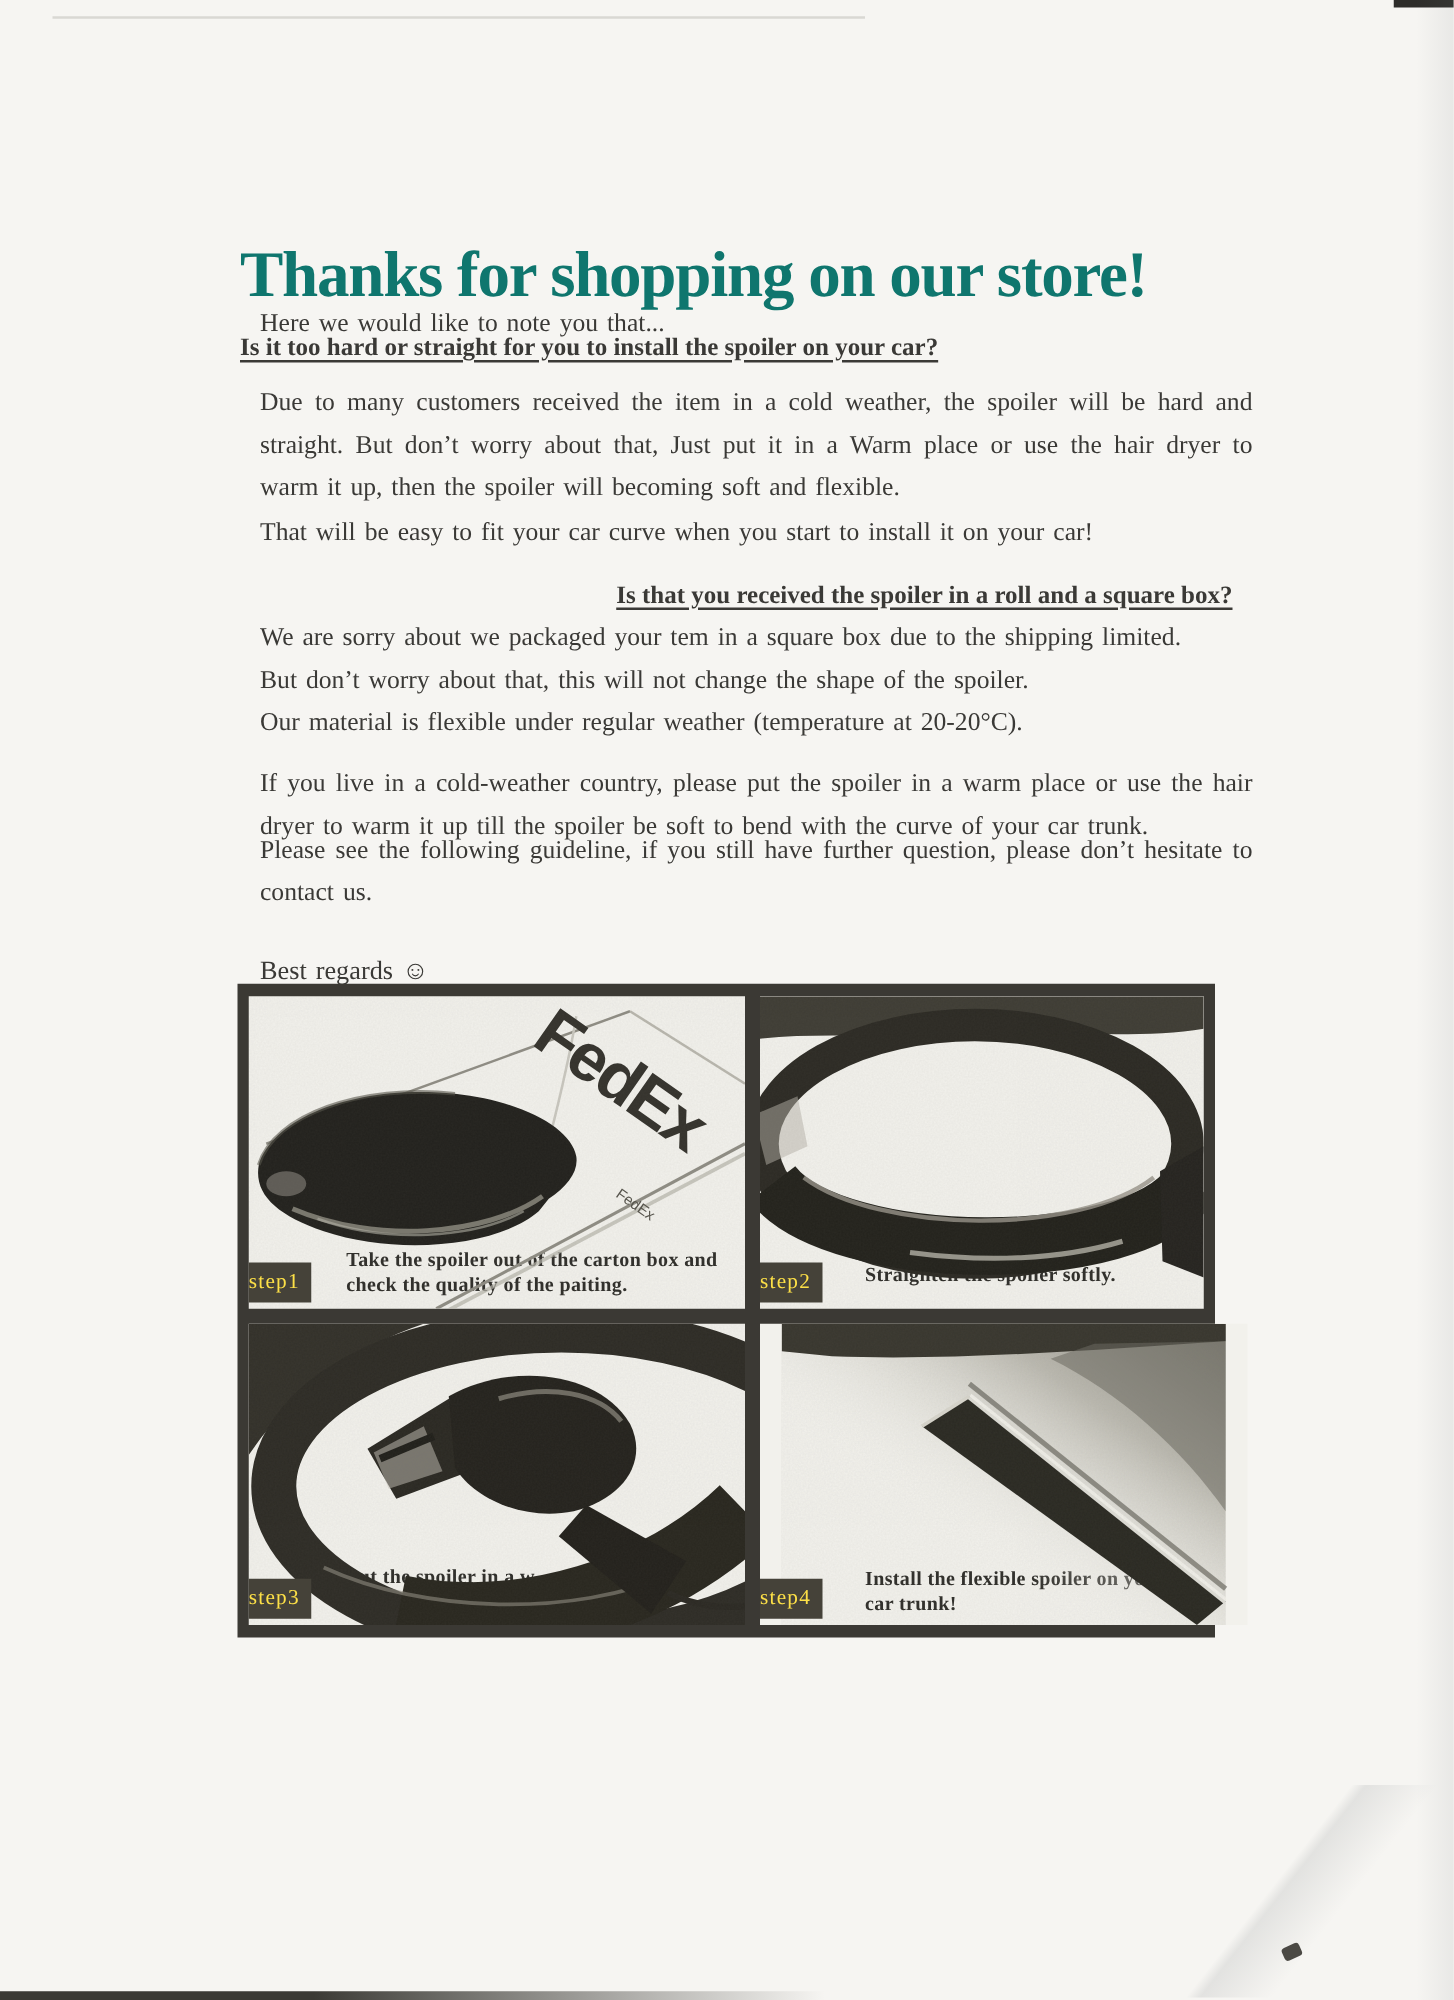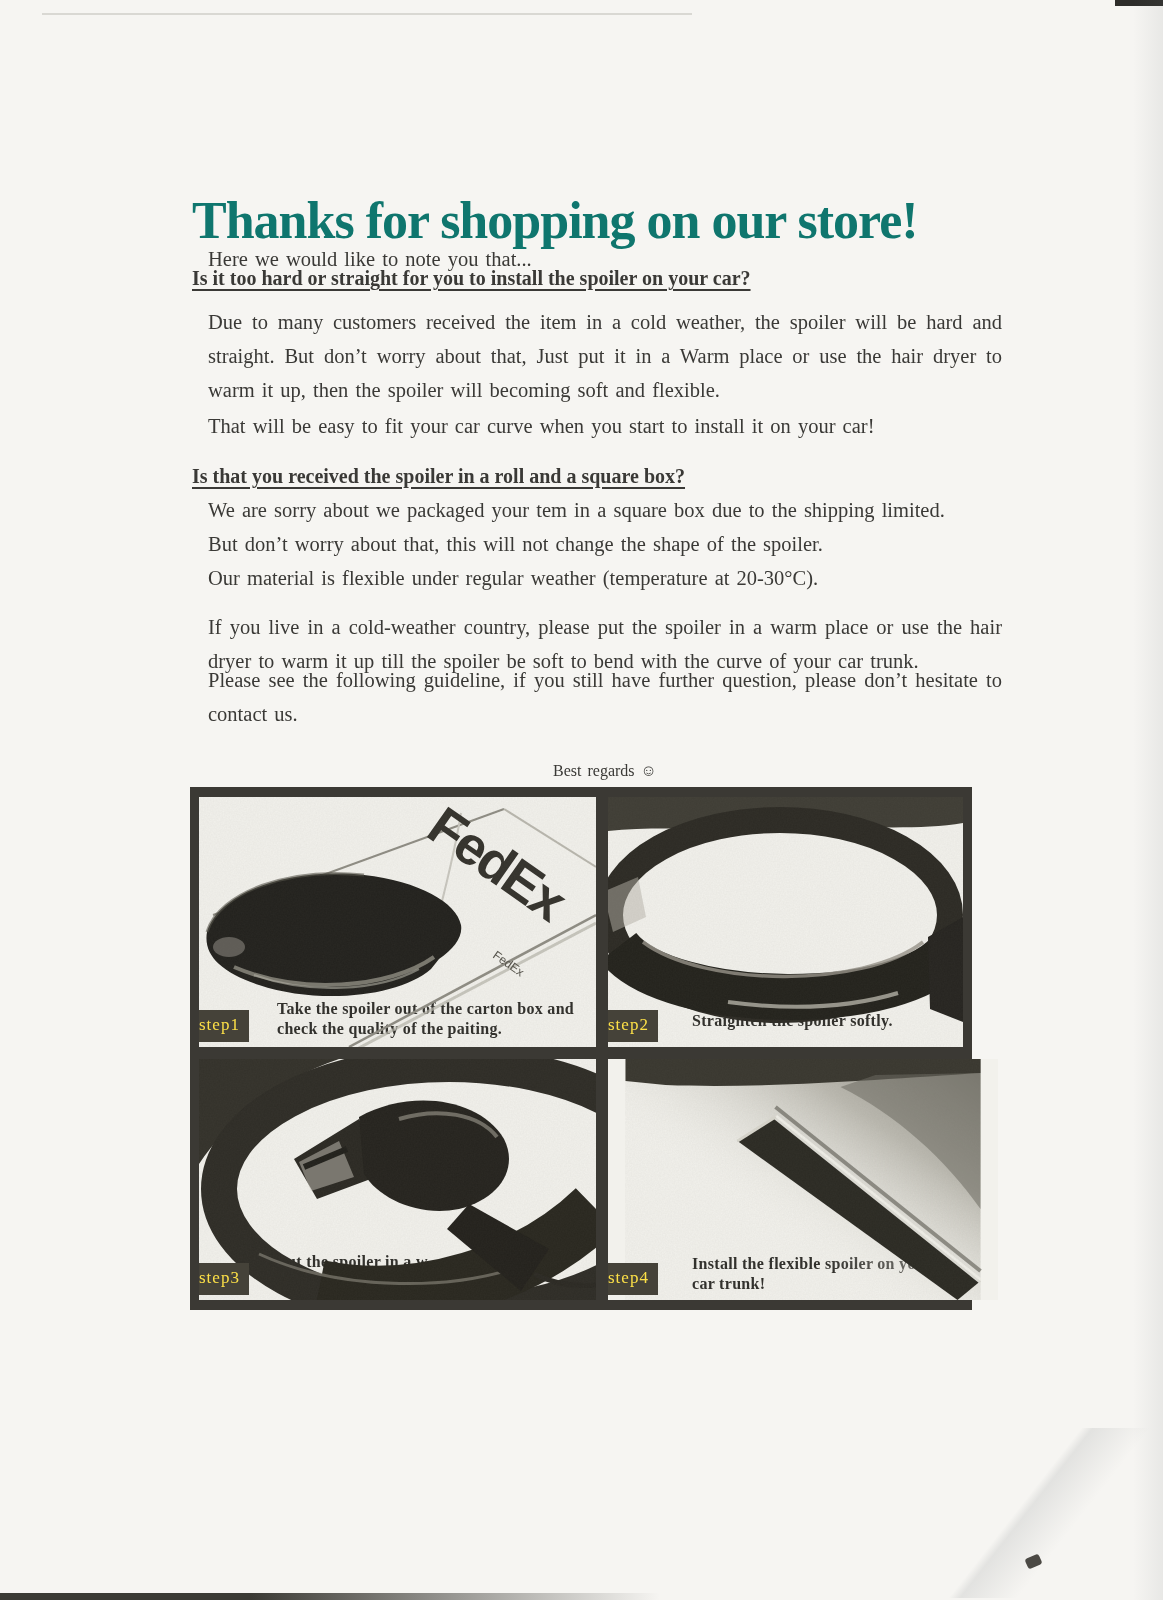--- a/index.html
+++ b/index.html
@@ -20,32 +20,32 @@
     background:linear-gradient(to right,#3b3a35 0%,#3b3a35 38%,rgba(59,58,53,0) 100%);}
   .speck{position:absolute;left:1026px;top:1556px;width:15px;height:11px;background:#4b4944;
     border-radius:3px;transform:rotate(-24deg);}
 
   
   .abs{position:absolute;left:192px;width:794px;}
   .title{top:156px;font-size:52px;letter-spacing:-1px;color:#0f766e;white-space:nowrap;}
   .intro{top:221px;font-size:21px;}
   .h2{font-size:20px;text-decoration:underline;text-decoration-thickness:2px;text-underline-offset:4px;white-space:nowrap;}
   .h2a{top:250px;}
-  .h2b{top:448px;}
+  .h2b{top:448px;text-align:right;}
   .para{font-size:20.5px;line-height:34px;word-spacing:2px;margin-left:16px;}
   .just{text-align:justify;}
   .nowrap{white-space:nowrap;}
   .para1{top:284px;}
   .para2{top:388px;}
   .s2p1{top:472px;}
   .s2p2{top:506px;}
   .s2p3{top:540px;}
   .s2p4{top:589px;}
   .s2p5{top:642px;}
-  .signoff{top:738px;font-size:16px;text-align:center;}
+  .signoff{top:738px;font-size:21px;}
 
   
   .guide{position:absolute;left:190px;top:787px;width:782px;height:523px;background:#3b3934;}
   .panel{position:absolute;background:#f2f1ec;overflow:hidden;}
   .p1{left:9px;top:10px;width:397px;height:250px;}
   .p2{left:418px;top:10px;width:355px;height:250px;}
   .p3{left:9px;top:272px;width:397px;height:241px;}
   .p4{left:418px;top:272px;width:390px;height:241px;}
   .photo{position:absolute;left:0;top:0;width:100%;height:100%;z-index:2;pointer-events:none;}
   .chip{position:absolute;left:-9px;bottom:5px;z-index:3;background:#454239;color:#fde047;
@@ -79,21 +79,21 @@
 <h1 class="abs title">Thanks for shopping on our store!</h1>
 <p class="abs para intro nowrap">Here we would like to note you that...</p>
 
 <h2 class="abs h2 h2a">Is it too hard or straight for you to install the spoiler on your car?</h2>
 <p class="abs para just para1">Due to many customers received the item in a cold weather, the spoiler will be hard and straight. But don’t worry about that, Just put it in a Warm place or use the hair dryer to warm it up, then the spoiler will becoming soft and flexible.</p>
 <p class="abs para nowrap para2">That will be easy to fit your car curve when you start to install it on your car!</p>
 
 <h2 class="abs h2 h2b">Is that you received the spoiler in a roll and a square box?</h2>
 <p class="abs para nowrap s2p1">We are sorry about we packaged your tem in a square box due to the shipping limited.</p>
 <p class="abs para nowrap s2p2">But don’t worry about that, this will not change the shape of the spoiler.</p>
-<p class="abs para nowrap s2p3">Our material is flexible under regular weather (temperature at 20-30°C).</p>
+<p class="abs para nowrap s2p3">Our material is flexible under regular weather (temperature at 20-20°C).</p>
 <p class="abs para just s2p4">If you live in a cold-weather country, please put the spoiler in a warm place or use the hair dryer to warm it up till the spoiler be soft to bend with the curve of your car trunk.</p>
 <p class="abs para just s2p5">Please see the following guideline, if you still have further question, please don’t hesitate to contact us.</p>
 
 <p class="abs para signoff">Best regards ☺</p>
 
 <div class="guide">
 
   <div class="panel p1">
     <div class="cap cap1">Take the spoiler out of the carton box and check the quality of the paiting.</div>
     <svg class="photo" viewBox="0 0 397 250">

